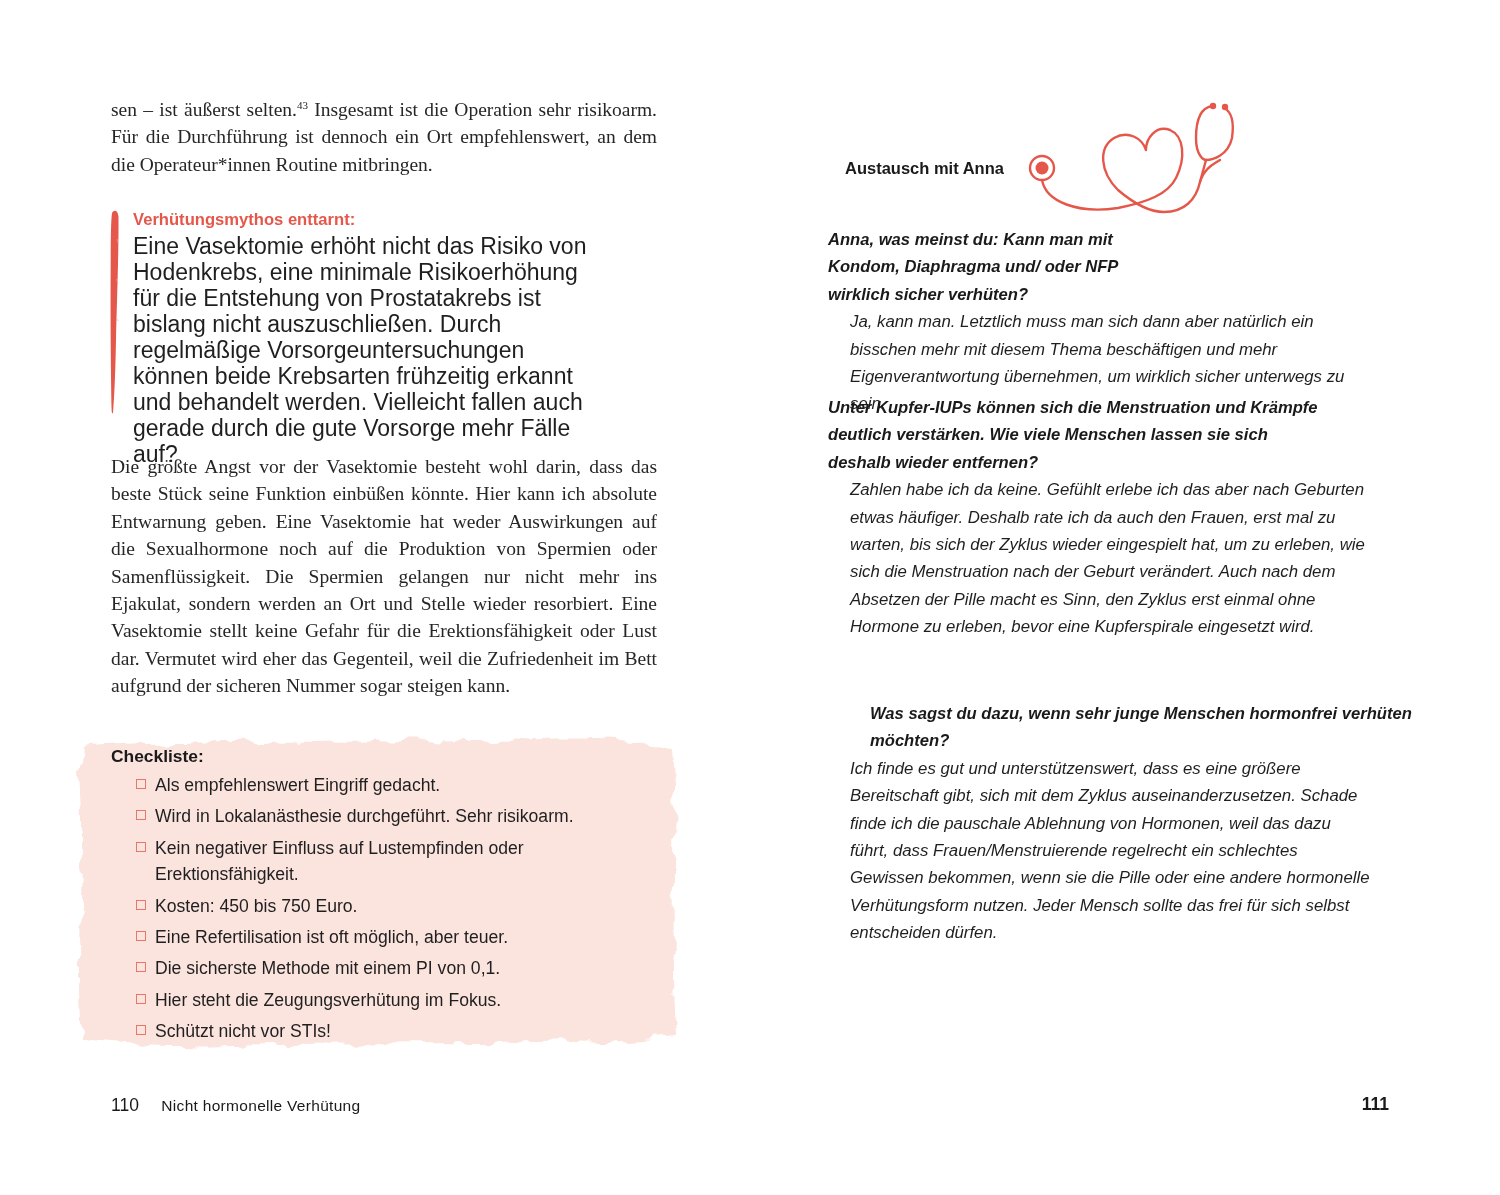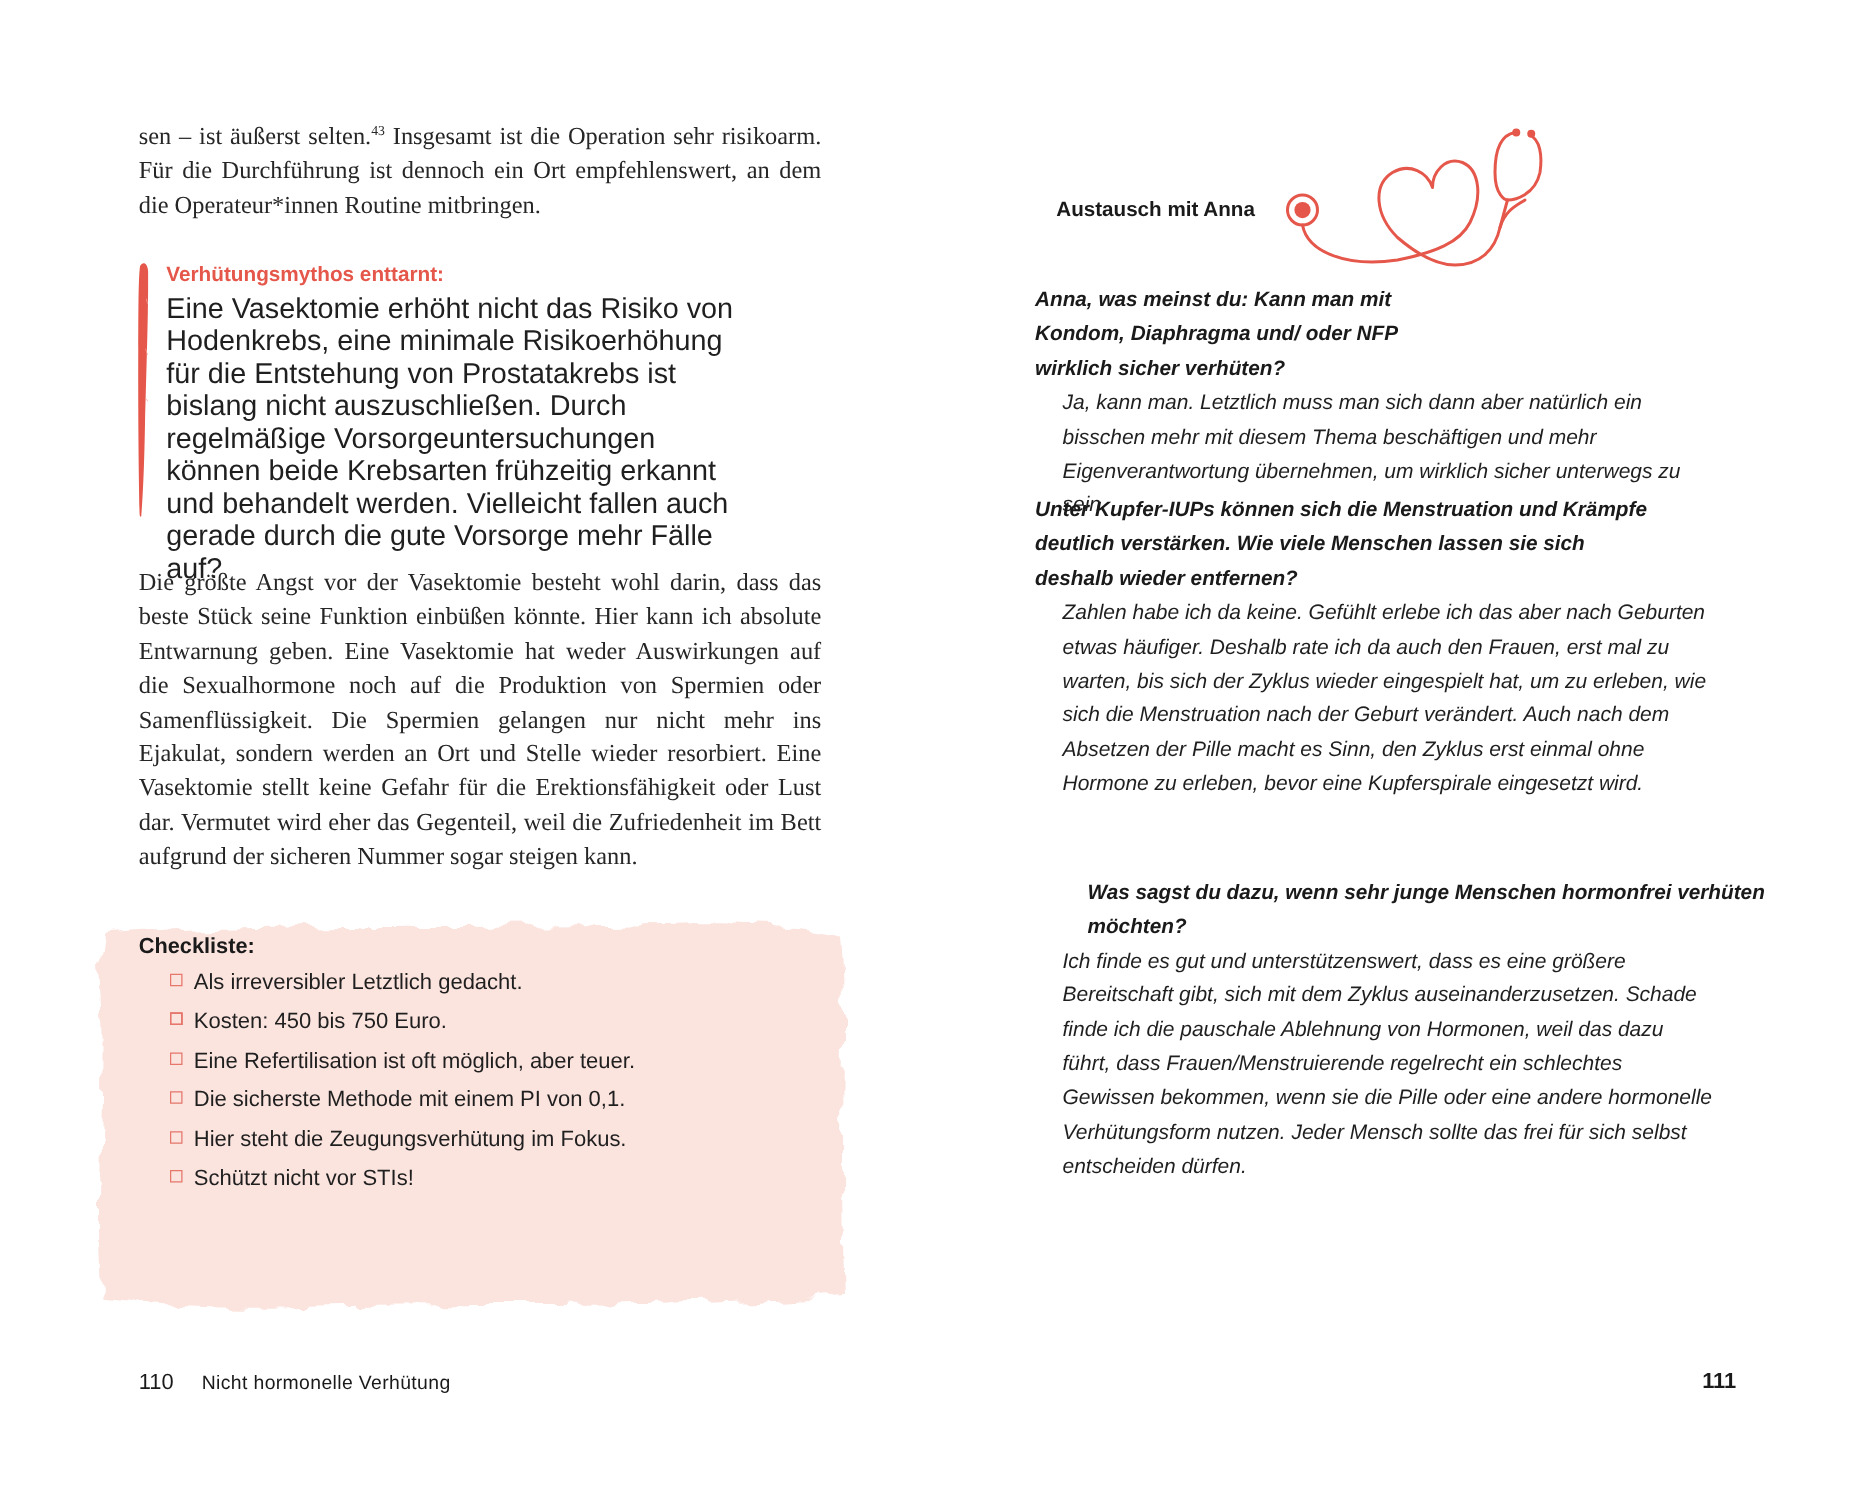--- a/index.html
+++ b/index.html
@@ -72,23 +72,23 @@
         <feTurbulence type="fractalNoise" baseFrequency="0.04" numOctaves="3" seed="7"></feTurbulence>
         <feDisplacementMap in="SourceGraphic" scale="14"></feDisplacementMap>
       </filter>
     </defs>
     <path d="M12,12 C120,2 300,8 470,4 C540,2 590,8 600,14 C606,80 598,180 604,300 C480,312 300,306 160,310 C80,312 30,306 10,304 C4,220 14,120 8,40 Z" fill="#fbe3de" filter="url(#rough)"></path>
   </svg>
 
   <div class="checklist sans">
     <div class="checklist-title">Checkliste:</div>
     <ul>
-      <li><span class="box"></span><span>Als irreversibler Letztlich gedacht.</span></li>
-      <li><span class="box"></span></li>
-      <li><span class="box"></span></li>
+      <li><span class="box"></span><span>Als empfehlenswert Eingriff gedacht.</span></li>
+      <li><span class="box"></span><span>Wird in Lokalanästhesie durchgeführt. Sehr risikoarm.</span></li>
+      <li><span class="box"></span><span style="display:inline-block;width:400px;">Kein negativer Einfluss auf Lustempfinden oder Erektionsfähigkeit.</span></li>
       <li><span class="box"></span><span>Kosten: 450 bis 750 Euro.</span></li>
       <li><span class="box"></span><span>Eine Refertilisation ist oft möglich, aber teuer.</span></li>
       <li><span class="box"></span><span>Die sicherste Methode mit einem PI von 0,1.</span></li>
       <li><span class="box"></span><span>Hier steht die Zeugungsverhütung im Fokus.</span></li>
       <li><span class="box"></span><span>Schützt nicht vor STIs!</span></li>
     </ul>
   </div>
 
   <div class="footer-left sans">
     <span class="pnum">110</span>

